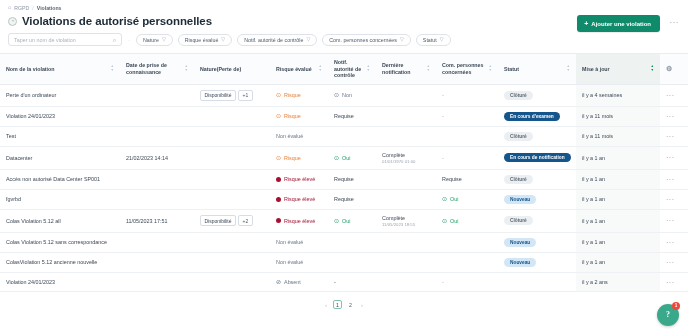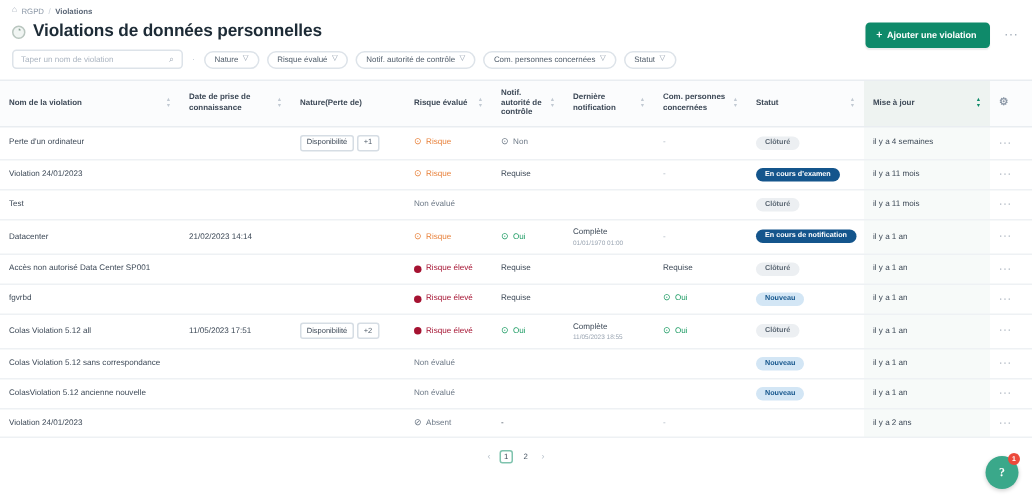--- a/index.html
+++ b/index.html
@@ -206,21 +206,21 @@
 
   <div class="breadcrumb">
     <span class="home">⌂</span>
     <span>RGPD</span>
     <span class="sep">/</span>
     <span class="crumb-current">Violations</span>
   </div>
 
   <div class="title-row">
     <span class="title-icon">◔</span>
-    <h1 class="page-title">Violations de données personnelles</h1>
+    <h1 class="page-title">Violations de autorisé personnelles</h1>
   </div>
 
   <button class="add-btn">
     <span class="plus">+</span>
     <span>Ajouter une violation</span>
   </button>
   <span class="kebab-top">···</span>
 
   <div class="filterbar">
     <div class="search-box">

